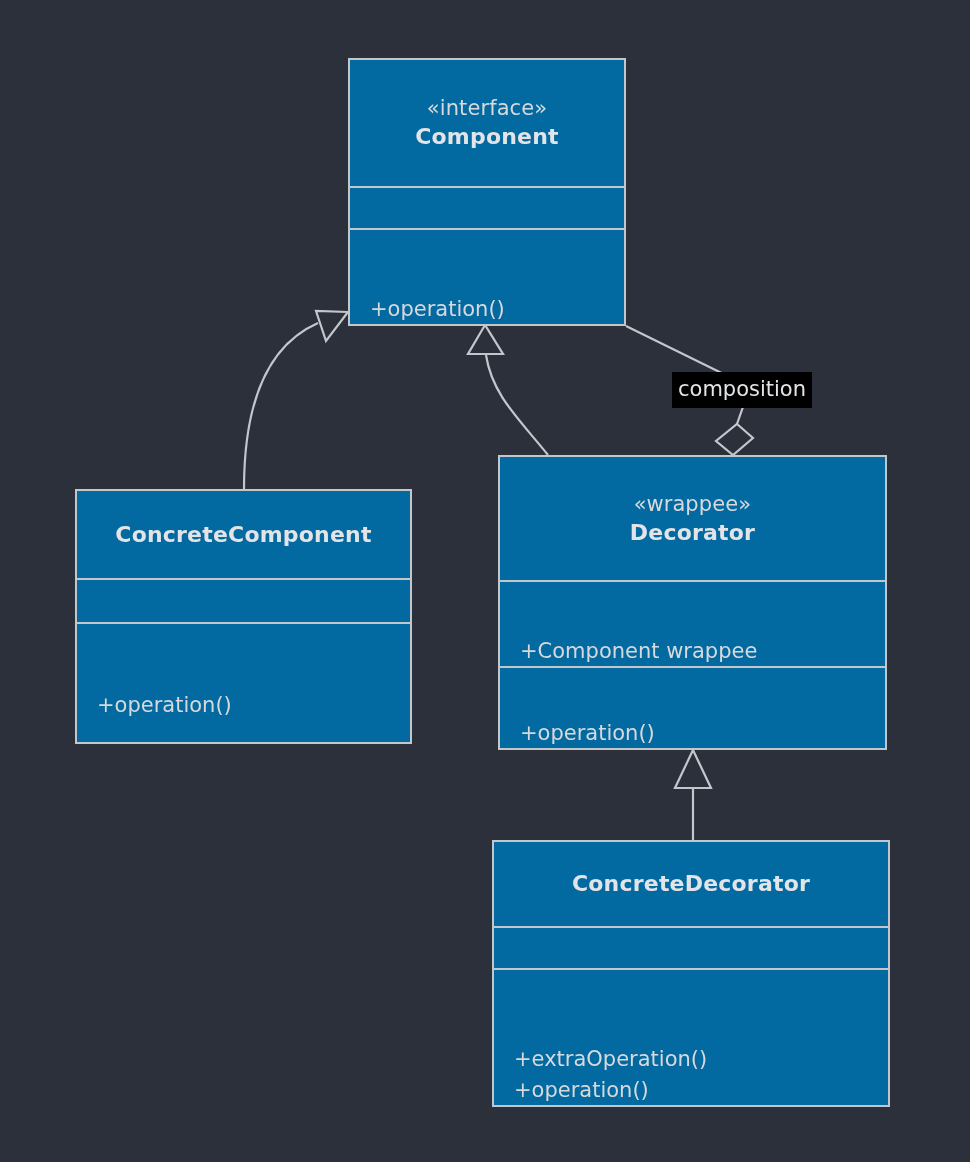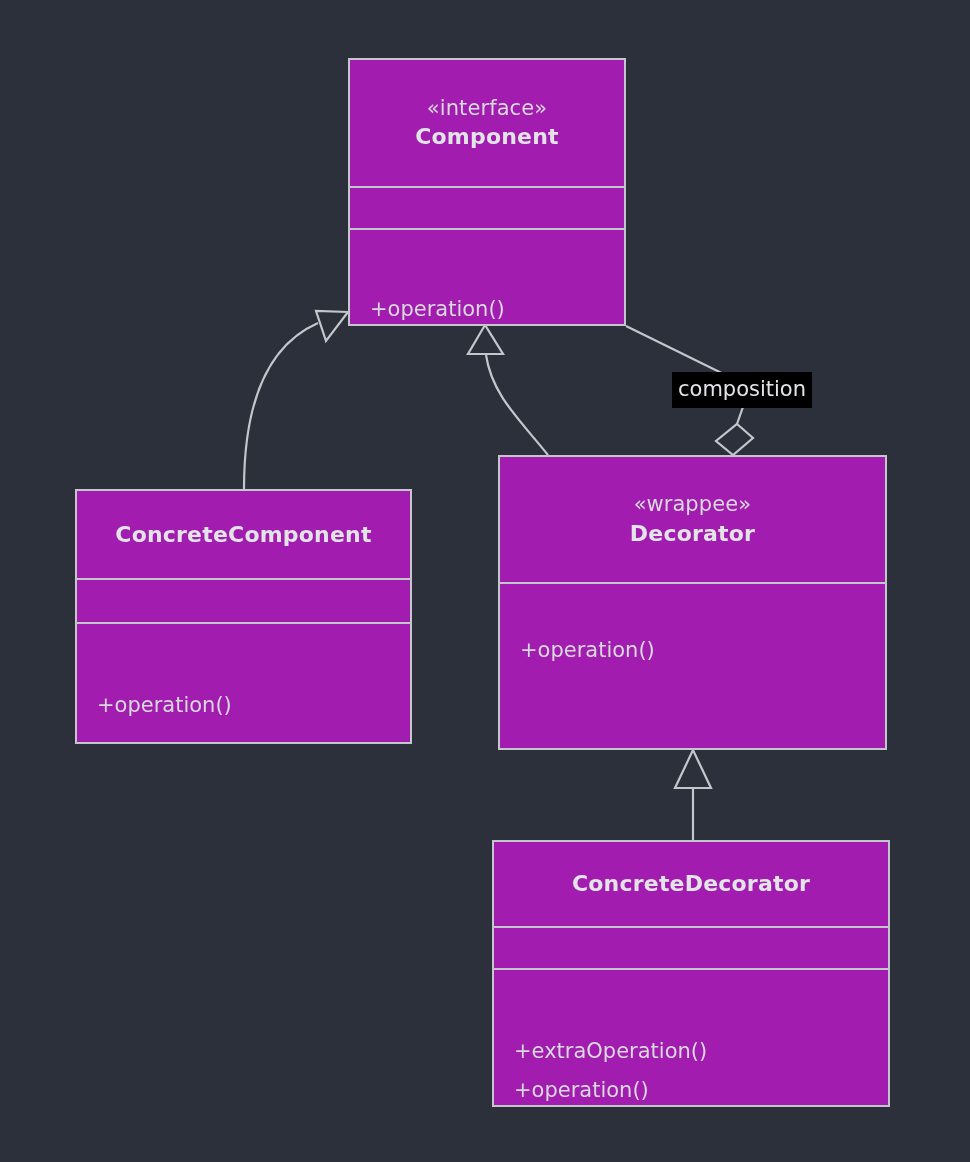--- a/index.html
+++ b/index.html
@@ -23,21 +23,21 @@
   }
   .edge-layer {
     position: absolute;
     left: 0; top: 0;
     width: 970px;
     height: 1162px;
     pointer-events: none;
   }
   .uml-class {
     position: absolute;
-    background: #a21caf;
+    background: #0369a1;
     border: 2px solid #c3c6ca;
     box-sizing: border-box;
     display: flex;
     flex-direction: column;
   }
   .compartment {
     box-sizing: border-box;
     display: flex;
     flex-direction: column;
     justify-content: center;
@@ -133,31 +133,34 @@
     <div class="compartment members divider-top" style="height:98px;">
       <div class="member">+operation()</div>
     </div>
   </div>
 
   <div class="uml-class" style="left:498px; top:455px; width:389px; height:295px;">
     <div class="compartment head" style="height:125px;">
       <div class="stereotype">«wrappee»</div>
       <div class="class-name">Decorator</div>
     </div>
+    <div class="compartment members divider-top" style="height:87px;">
+      <div class="member">+Component wrappee</div>
+    </div>
     <div class="compartment members divider-top" style="height:83px;">
       <div class="member">+operation()</div>
     </div>
   </div>
 
   <div class="uml-class" style="left:492px; top:840px; width:398px; height:267px;">
     <div class="compartment head" style="height:85px;">
       <div class="class-name">ConcreteDecorator</div>
     </div>
     <div class="compartment members divider-top" style="height:43px;"></div>
-    <div class="compartment members divider-top" style="height:139px;gap:8px;">
+    <div class="compartment members divider-top" style="height:139px;">
       <div class="member">+extraOperation()</div>
       <div class="member">+operation()</div>
     </div>
   </div>
 
   <div class="edge-label" style="left:672px; top:372px;">composition</div>
 
 </div>
 
 </body></html>

